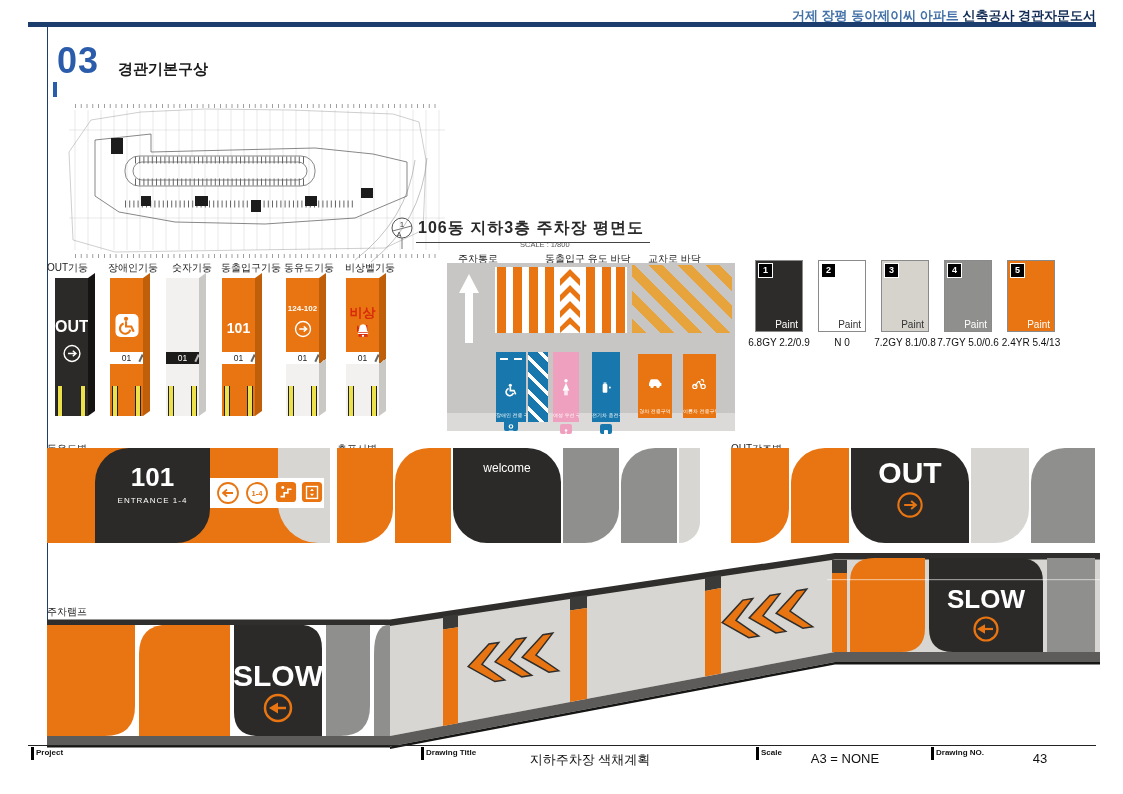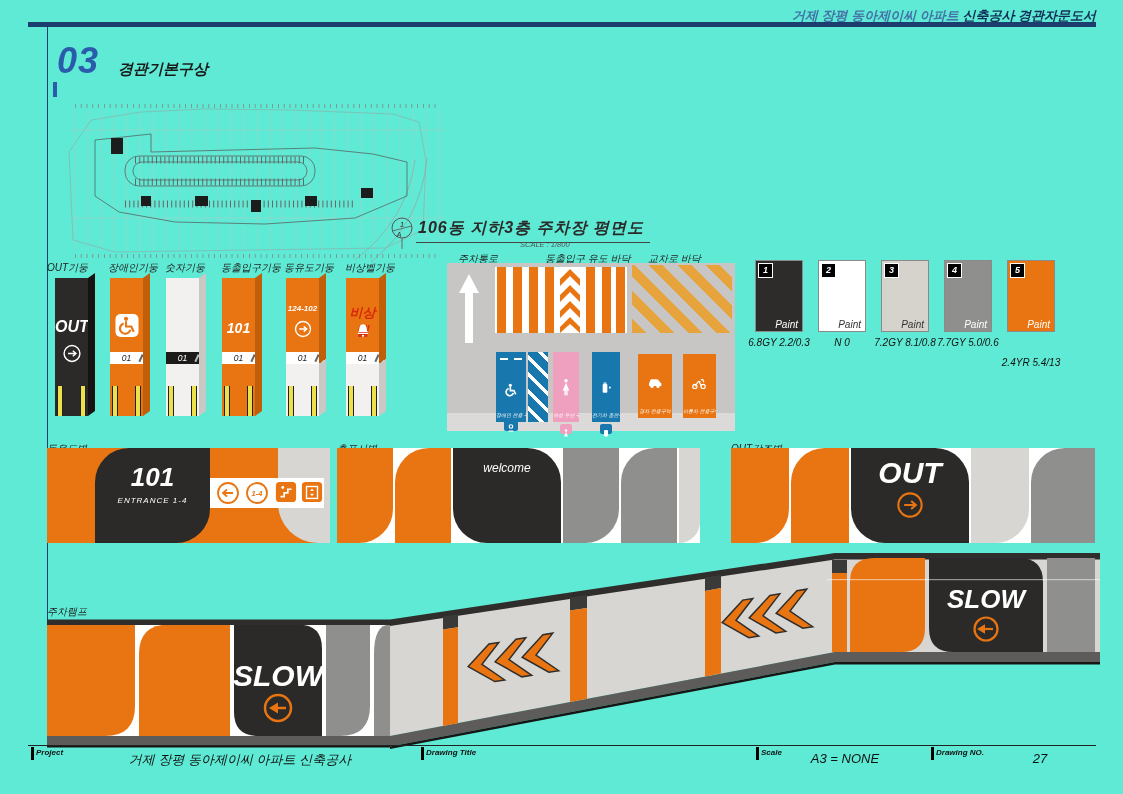--- a/index.html
+++ b/index.html
@@ -1,17 +1,17 @@
 <!DOCTYPE html>
 <html><head>
 <meta charset="utf-8">
 <style>
   html,body{margin:0;padding:0;background:#888;}
-  #page{position:relative;width:1123px;height:794px;background:#5eead4;overflow:hidden;
-        font-family:"Liberation Sans","DejaVu Sans",sans-serif;margin:0 auto;font-style:italic;}
+  #page{position:relative;width:1123px;height:794px;background:#ffffff;overflow:hidden;
+        font-family:"Liberation Sans","DejaVu Sans",sans-serif;margin:0 auto;}
   .abs{position:absolute;}
   .lbl{position:absolute;font-size:10px;color:#222;white-space:nowrap;}
   
   .hdr-title{position:absolute;top:7px;right:27px;font-size:13px;font-weight:bold;white-space:nowrap;}
   .hdr-bar{position:absolute;left:28px;right:27px;top:22px;height:5px;background:#1c3e6e;}
   .vline{position:absolute;left:47px;top:27px;width:1px;height:719px;background:#1c3e6e;}
   .sec-num{position:absolute;left:57px;top:40px;font-size:36px;font-weight:bold;color:#2b5cab;letter-spacing:1px;}
   .sec-title{position:absolute;left:118px;top:60px;font-size:15px;font-weight:bold;color:#1a1a1a;}
   .sub-bar{position:absolute;left:53px;top:82px;width:4px;height:15px;background:#2b5cab;}
   .sub-txt{position:absolute;left:64px;top:81px;font-size:14px;font-weight:bold;color:#111;white-space:nowrap;}
@@ -114,21 +114,21 @@
     <line x1="2.5" y1="15" x2="21.5" y2="10" stroke="#555" stroke-width="0.8"></line>
     <line x1="12" y1="22" x2="12" y2="33" stroke="#555" stroke-width="0.8"></line>
     <text x="12" y="10.5" font-size="8" text-anchor="middle" fill="#333">1</text>
     <text x="9" y="20.5" font-size="7" text-anchor="middle" fill="#333">A</text>
   </svg>
   <div class="plan-title">106동 지하3층 주차장 평면도</div>
   <div class="plan-scale">SCALE : 1/800</div>
 
   <div class="lbl" style="left:47px;top:261px">OUT기둥</div>
   <div class="lbl" style="left:108px;top:261px">장애인기둥</div>
-  <div class="lbl" style="left:165px;top:261px">숫자기둥</div>
+  <div class="lbl" style="left:172px;top:261px">숫자기둥</div>
   <div class="lbl" style="left:221px;top:261px">동출입구기둥</div>
   <div class="lbl" style="left:284px;top:261px">동유도기둥</div>
   <div class="lbl" style="left:345px;top:261px">비상벨기둥</div>
 
   <div class="pillar" style="left:55px">
     <div class="p-side" style="background:#151412"></div>
     <div class="p-face" style="background:#2b2a28">
       <div class="p-txt" style="top:40px;font-size:16px">OUT</div>
       <svg class="p-ico" style="top:66px" width="19" height="19" viewBox="0 0 24 24">
         <circle cx="12" cy="12" r="10" fill="none" stroke="#fff" stroke-width="1.8"></circle>
@@ -314,41 +314,41 @@
   <div class="tab" style="left:600px;top:424px;width:12px;height:10px;background:#1878ad">
     <svg width="12" height="10" viewBox="0 0 24 20">
         <rect x="8" y="4" width="8" height="13" rx="2" fill="#fff"></rect>
       </svg>
   </div>
 
   <div class="sw-box sw-dark" style="left: 755px; top: 260px; background: rgb(46, 44, 42);">
     <span class="sw-no">1</span>
     <span class="sw-paint">Paint</span>
   </div>
-  <div class="sw-code" style="left:744px;top:337px">6.8GY 2.2/0.3</div>
+  <div class="sw-code" style="left:744px;top:337px">6.8GY 2.2/0.9</div>
   <div class="sw-box sw-light" style="left: 818px; top: 260px; background: rgb(255, 255, 255);">
     <span class="sw-no">2</span>
       <span class="sw-paint">Paint</span>
   </div>
   <div class="sw-code" style="left:807px;top:337px">N 0</div>
   <div class="sw-box sw-light" style="left: 881px; top: 260px; background: rgb(214, 211, 205);">
     <span class="sw-no">3</span>
       <span class="sw-paint">Paint</span>
   </div>
   <div class="sw-code" style="left:870px;top:337px">7.2GY 8.1/0.8</div>
   <div class="sw-box sw-dark" style="left: 944px; top: 260px; background: rgb(143, 143, 141);">
     <span class="sw-no">4</span>
       <span class="sw-paint">Paint</span>
   </div>
   <div class="sw-code" style="left:933px;top:337px">7.7GY 5.0/0.6</div>
   <div class="sw-box sw-dark" style="left: 1007px; top: 260px; background: rgb(232, 117, 17);">
     <span class="sw-no">5</span>
       <span class="sw-paint">Paint</span>
   </div>
-  <div class="sw-code" style="left:996px;top:357px">2.4YR 5.4/13</div>
+  <div class="sw-code" style="left:996px;top:337px">2.4YR 5.4/13</div>
 
   <div class="lbl" style="left:47px;top:442px">동유도벽</div>
   <div class="lbl" style="left:337px;top:442px">층표시벽</div>
   <div class="lbl" style="left:731px;top:442px">OUT강조벽</div>
 
   <div class="wall or" style="left:47px;width:283px">
     <div class="abs" style="left:48px;top:0;width:115px;height:95px;background:#2b2a28;border-radius:34px 0 34px 0;color:#fff;text-align:center">
       <div style="font-size:26px;font-weight:bold;margin-top:14px">101</div>
       <div style="font-size:8px;letter-spacing:1px;margin-top:3px">ENTRANCE 1-4</div>
     </div>
@@ -454,23 +454,23 @@
     <text x="946" y="58" font-size="26" font-weight="bold" fill="#fff" text-anchor="middle">SLOW</text>
     <circle cx="946" cy="79" r="11.5" fill="none" stroke="#e87511" stroke-width="2.2"></circle>
     <path d="M953,79 H941" stroke="#e87511" stroke-width="2.2"></path>
     <polygon points="937,79 945,74.2 945,83.8" fill="#e87511"></polygon>
   </svg>
 
 
   <div class="f-line"></div>
   <i class="f-tick" style="left:31px"></i>
   <div class="f-lbl" style="left:36px">Project</div>
-  <div class="f-val" style="left:60px;width:360px">거제 장평 동아제이씨 아파트 신축공사</div>
   <i class="f-tick" style="left:421px"></i>
   <div class="f-lbl" style="left:426px">Drawing Title</div>
+  <div class="f-val" style="left:470px;width:240px">지하주차장 색채계획</div>
   <i class="f-tick" style="left:756px"></i>
   <div class="f-lbl" style="left:761px">Scale</div>
   <div class="f-val" style="left:785px;width:120px">A3 = NONE</div>
   <i class="f-tick" style="left:931px"></i>
   <div class="f-lbl" style="left:936px">Drawing NO.</div>
-  <div class="f-val" style="left:980px;width:120px">27</div>
+  <div class="f-val" style="left:980px;width:120px">43</div>
 
 </div>
 
 </body></html>

